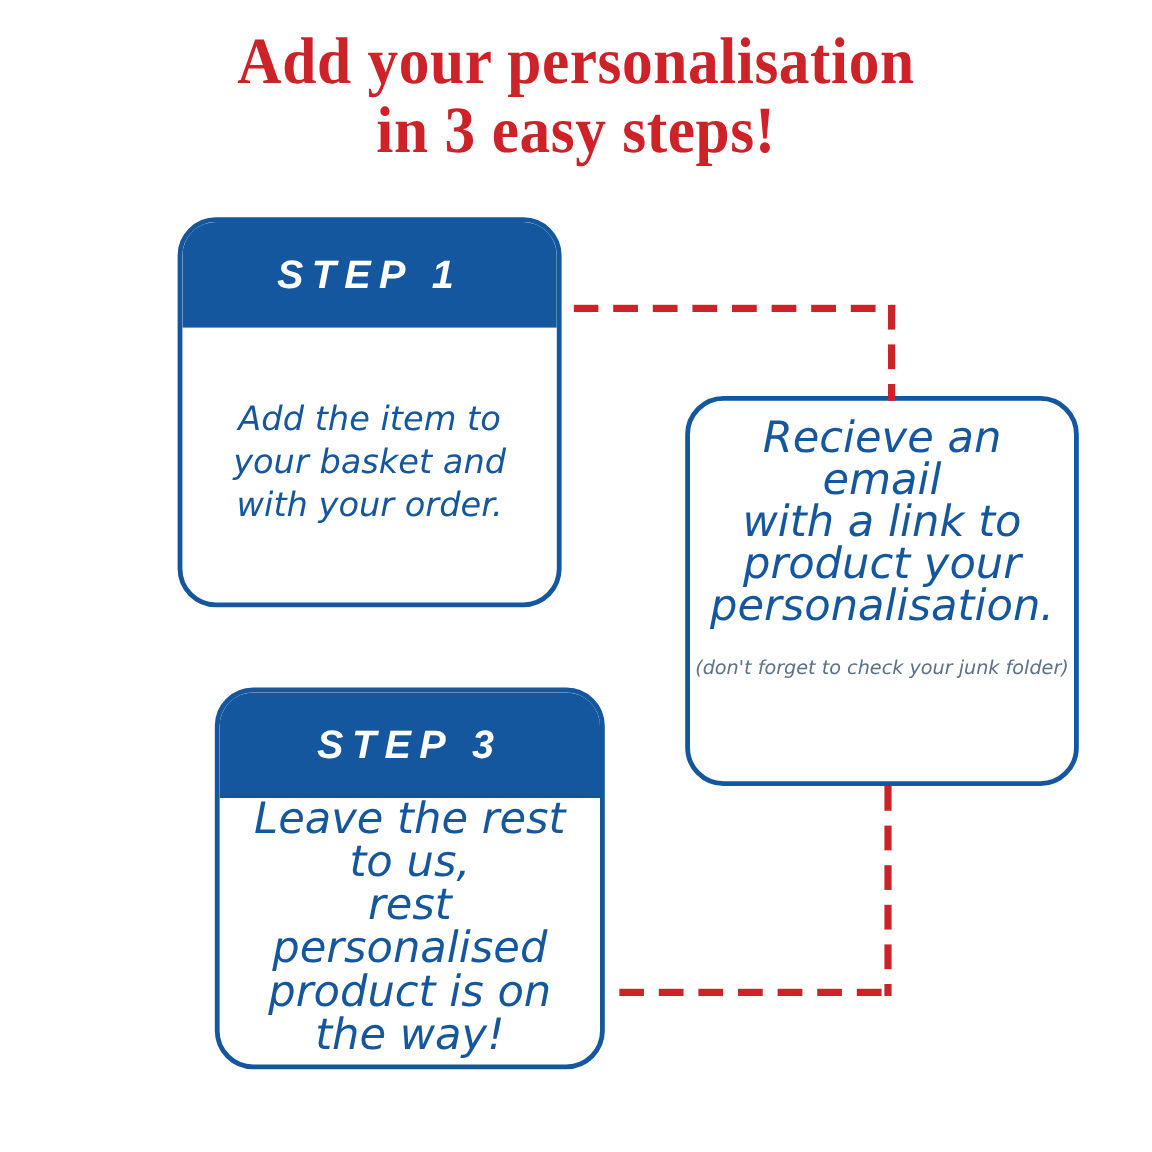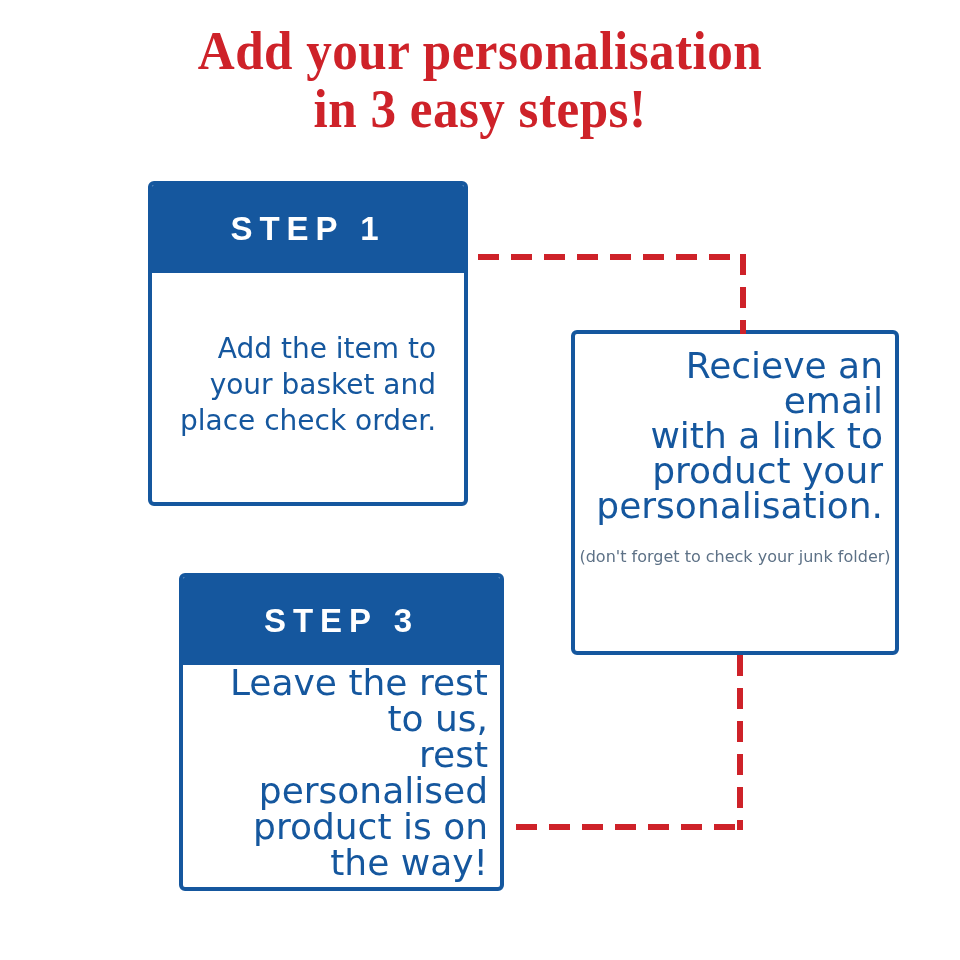--- a/index.html
+++ b/index.html
@@ -35,26 +35,27 @@
     letter-spacing: 0.5px;
     transform: scaleX(0.93);
     transform-origin: center top;
   }
   .title-line { display: block; white-space: nowrap; }
 
   
   .step-card {
     position: absolute;
     box-sizing: border-box;
-    border-radius: 6px;
+    border-radius: 32px;
     background: #ffffff;
     border: 4px solid #15579E;
     overflow: hidden;
     display: flex;
     flex-direction: column;
+    font-style: italic;
   }
   .step-header {
     background: #15579E;
     color: #ffffff;
     text-align: center;
     font-family: "Liberation Sans", sans-serif;
     font-weight: bold;
     letter-spacing: 7px;
     display: flex;
     align-items: center;
@@ -65,21 +66,21 @@
     flex: 1 1 auto;
     display: flex;
     flex-direction: column;
     align-items: center;
     justify-content: center;
     padding: 0 12px 6px 12px;
     box-sizing: border-box;
   }
   .step-text {
     color: #15579E;
-    text-align: right;
+    text-align: center;
     font-family: "DejaVu Sans", "Liberation Sans", sans-serif;
     font-weight: normal;
   }
   .step-note {
     color: #5D7186;
     text-align: center;
     font-family: "DejaVu Sans", "Liberation Sans", sans-serif;
     font-size: 16px;
     line-height: 20px;
     margin-top: 24px;
@@ -133,21 +134,21 @@
     <span class="title-line">Add your personalisation</span>
     <span class="title-line">in 3 easy steps!</span>
   </div>
 
   <div class="step-card" id="card-step-1">
     <div class="step-header">STEP 1</div>
     <div class="step-body">
       <div class="step-text">
         <div>Add the item to</div>
         <div>your basket and</div>
-        <div>place check order.</div>
+        <div>with your order.</div>
       </div>
     </div>
   </div>
 
   <div class="step-card" id="card-step-2">
     <div class="step-body">
       <div class="step-text">
         <div>Recieve an email</div>
         <div>with a link to</div>
         <div>product your</div>

